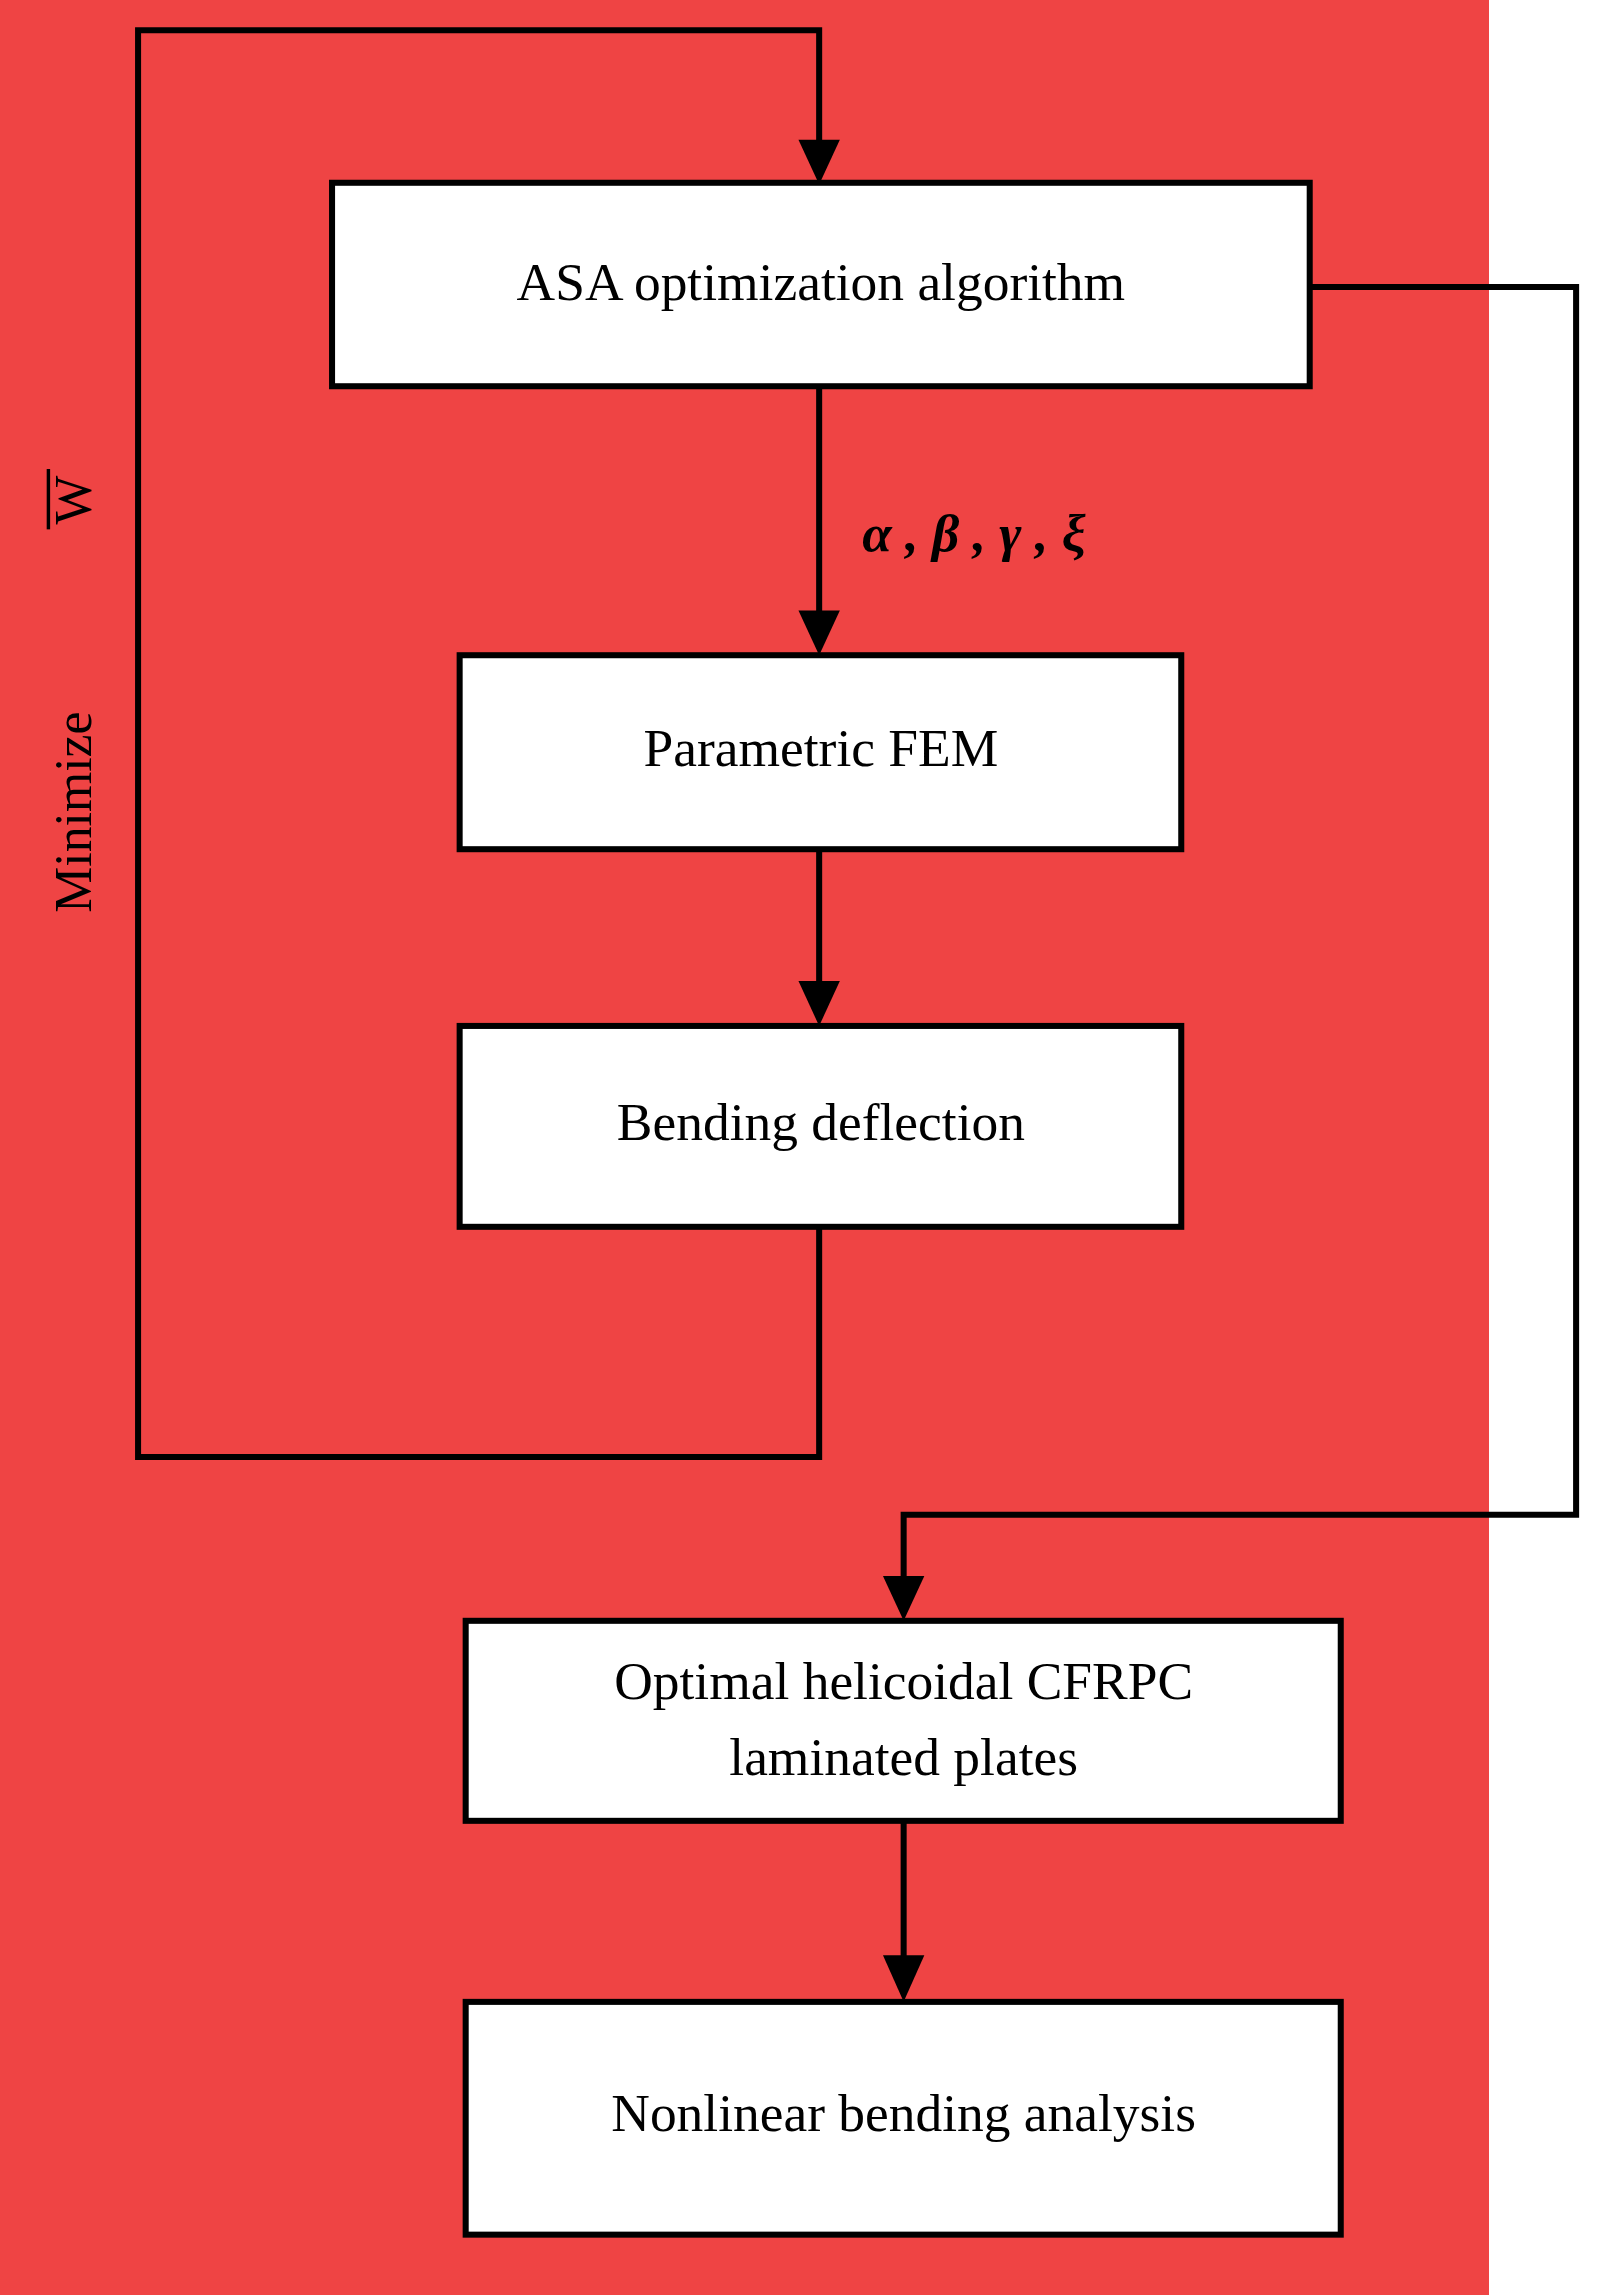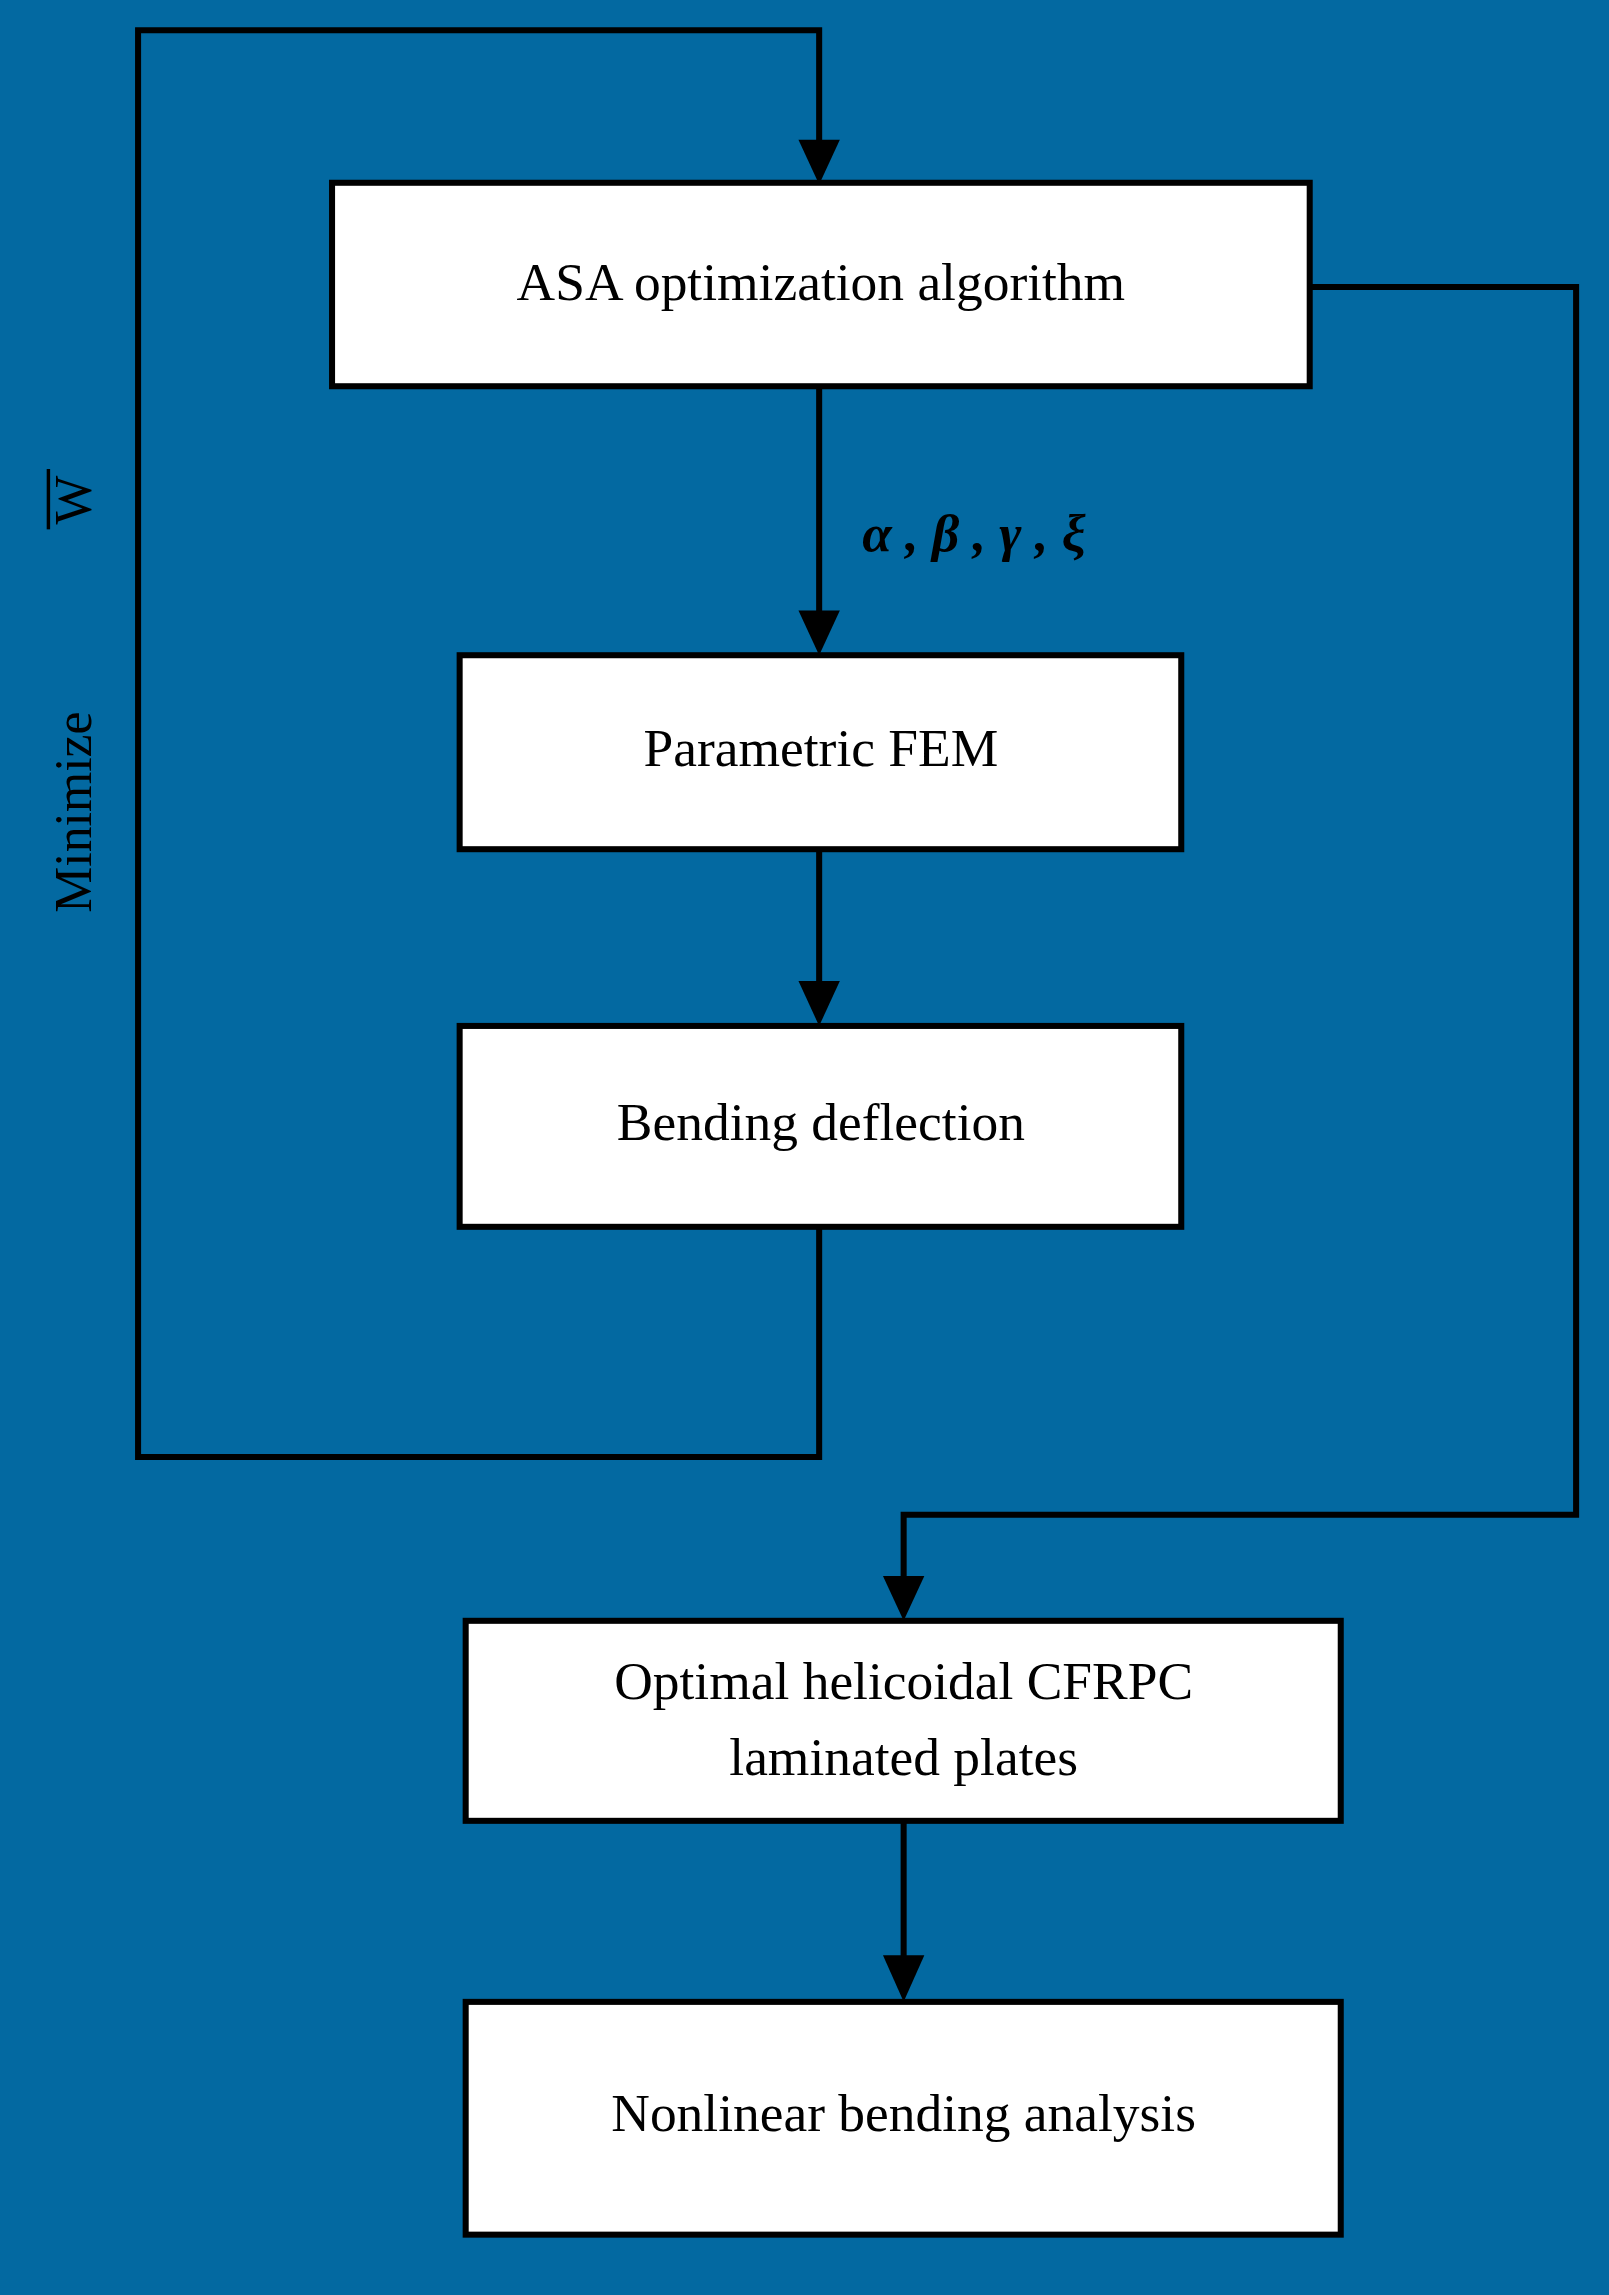--- a/index.html
+++ b/index.html
@@ -8,23 +8,23 @@
     background: #ffffff;
   }
   body {
     width: 1609px;
     height: 2295px;
     font-family: "Liberation Serif", "DejaVu Serif", serif;
     overflow: hidden;
   }
   #flowchart-root {
     position: relative;
-    width: 1609px;
+    width: 1489px;
     height: 2295px;
-    background: #0369a1;
+    background: #ef4444;
   }
   svg.diagram {
     display: block;
     width: 1609px;
     height: 2295px;
   }
   .node-box {
     fill: #ffffff;
     stroke: #000000;
     stroke-width: 7;

